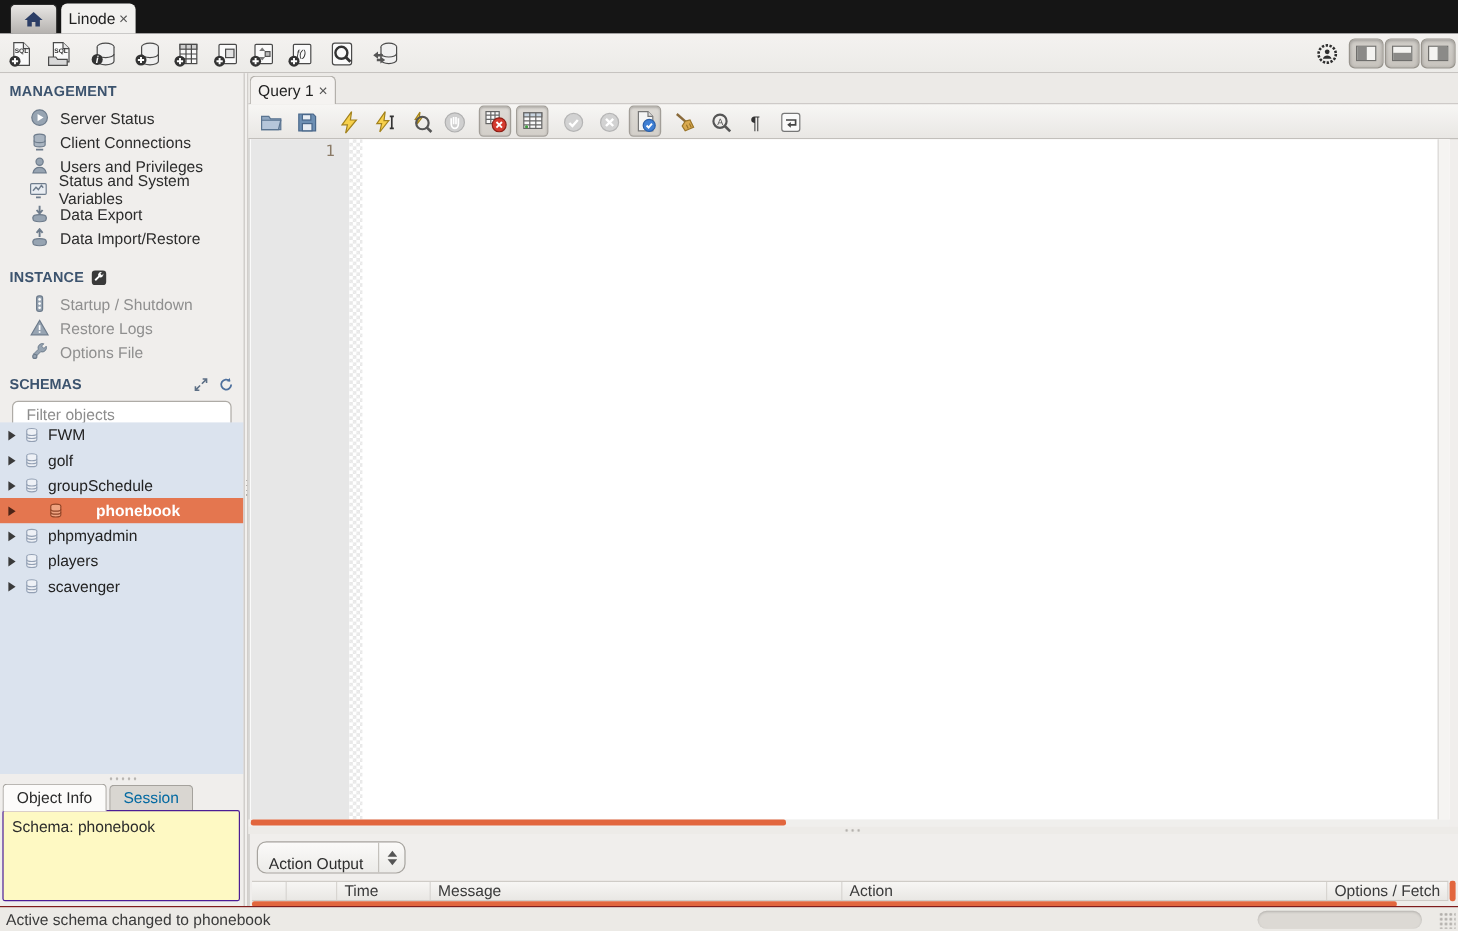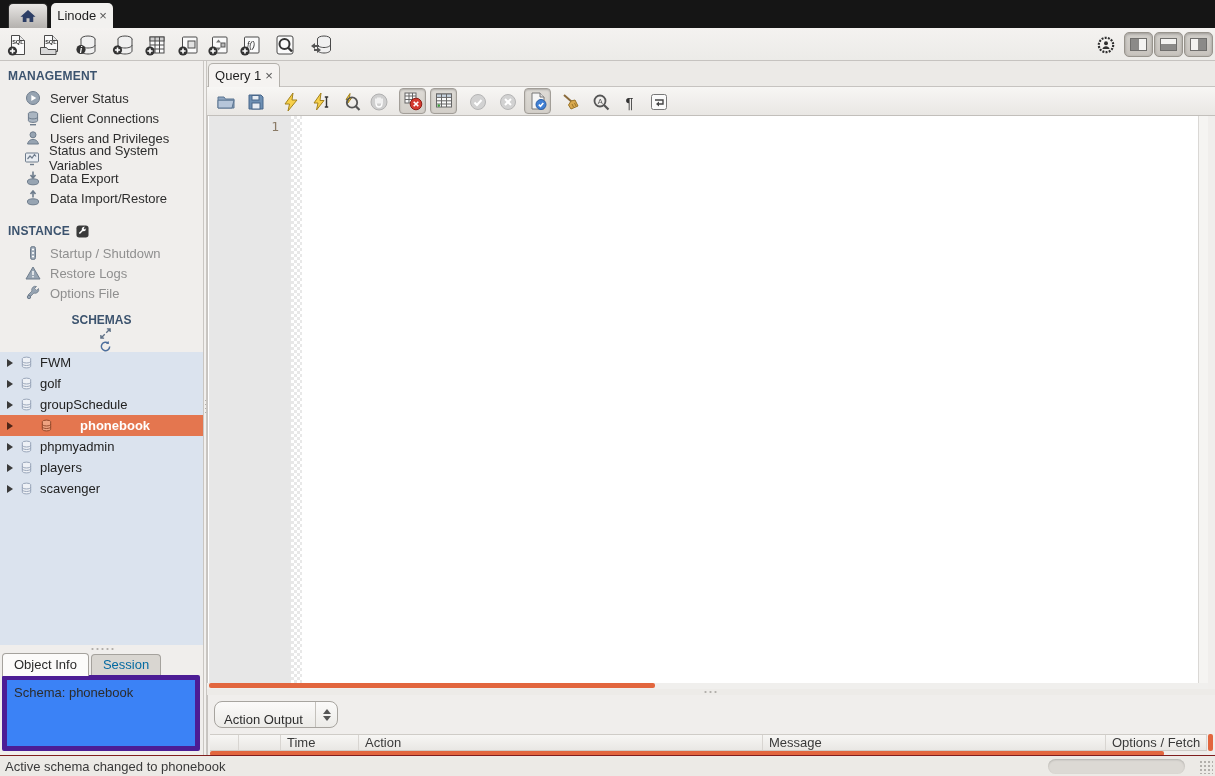--- a/index.html
+++ b/index.html
@@ -32,43 +32,43 @@
   .pfill.bottom { left:0; right:0; bottom:0; height:6px; }
   .pfill.right { right:0; top:0; bottom:0; width:8px; }
 
   
   .sidebar { position:absolute; left:0; top:61px; width:203px; bottom:21px; background:#f0eeec; }
   .sec-title { display:flex; align-items:center; gap:6px; padding:8px 8px 5px 8px;
     font-size:12px; font-weight:bold; color:#3c536e; letter-spacing:.2px; }
   .sec-item { height:20px; display:flex; align-items:center; gap:9px; padding-left:24px; font-size:13px; color:#2d2d2d; }
   .sec-item.dim { color:#8f8f8f; }
   .sec-item .ic { width:17px; display:flex; justify-content:center; }
-  .schemas-head { display:flex; align-items:center; padding:10px 8px 4px 8px;flex-direction:column; }
+  .schemas-head { display:flex; align-items:center; padding:10px 8px 4px 8px; }
   .schemas-head .ttl { font-size:12px; font-weight:bold; color:#3c536e; flex:1; }
   .schemas-head .hic { margin-left:8px; display:flex; align-items:center; }
   .filterbox { margin:3px 10px 6px 10px; height:23px; background:#fff; border:1px solid #aeaba6; border-radius:5px;
     display:flex; align-items:center; gap:5px; padding:0 6px; }
   .filterbox input { border:none; outline:none; flex:1; font-size:13px; font-family:"Liberation Sans",sans-serif; color:#333; background:transparent; }
   .filterbox input::placeholder { color:#8d8d8d; }
   .tree { position:absolute; left:0; right:0; top:291px; height:293px; background:#dbe3ee; overflow:hidden; }
   .srow { height:21px; display:flex; align-items:center; gap:7px; padding-left:7px; font-size:13px; color:#222; }
   .srow .tri { width:0; height:0; border-left:6px solid #3a3a3a; border-top:4px solid transparent; border-bottom:4px solid transparent; }
   .srow.selected { background:#e4764f; color:#fff; font-weight:bold;gap:27px; }
   .srow.selected .tri { border-left-color:#4d2417; }
   .nf { fill:none !important; }
   .srow.selected .dbic ellipse, .srow.selected .dbic path { fill:#efa381; stroke:#8f4427; }
   .srow.selected .dbic .nf { fill:none !important; }
   .tree-grip { position:absolute; left:90px; top:586px; width:26px; height:4px;
     background:radial-gradient(#b2afab 1px, transparent 1.3px) 0 0/5px 4px; }
   .btabs { position:absolute; left:2px; top:591px; height:24px; display:flex; align-items:flex-end; gap:2px; }
   .btab { font-size:13px; padding:3px 11px 4px 11px; border:1px solid #a5a29d; border-bottom:none; border-radius:4px 4px 0 0; }
   .btab.active { background:#fcfbfa; color:#2b2b2b; position:relative; z-index:2; }
   .btab.inactive { background:#d9d6d1; color:#0369a1; padding-top:2px; }
-  .objpanel { position:absolute; left:2px; right:3px; top:614px; height:76px; background:#3b82f6;
-    border:5px solid #4c1d95; border-radius:2px; font-size:13px; color:#2b2b2b; padding:5px 7px; z-index:1; }
+  .objpanel { position:absolute; left:2px; right:3px; top:614px; height:76px; background:#fef9c3;
+    border:1px solid #4c1d95; border-radius:2px; font-size:13px; color:#2b2b2b; padding:5px 7px; z-index:1; }
   .v-divider { position:absolute; left:203px; top:61px; bottom:21px; width:4px; background:#f2f0ee;
     border-left:1px solid #c9c6c2; border-right:1px solid #c9c6c2; }
   .v-divider .grip { position:absolute; top:339px; left:0; right:0; height:14px;
     background:repeating-linear-gradient(#b2afab 0 1px, transparent 1px 4px); margin:0 0.5px; }
 
   
   .qtabstrip { position:absolute; left:207px; top:61px; right:0; height:26px; background:#eceae7; border-bottom:1px solid #c6c3c0; }
   .qtab { position:absolute; left:1px; top:2px; width:72px; height:24px; background:#f5f3f1;
     border:1px solid #b3b0ab; border-bottom:none; border-radius:5px 5px 0 0;
     display:flex; align-items:center; justify-content:center; gap:4px; font-size:13px; color:#1f1f1f; }
@@ -577,22 +577,22 @@
       <span class="lbl">Action Output</span>
       <span class="spin">
           <span class="up"></span>
           <span class="dn"></span>
         </span>
     </div>
     <div class="grid-head">
       <div class="gh-cell" style="width:29px"></div>
       <div class="gh-cell" style="width:42px"></div>
       <div class="gh-cell" style="width:78px">Time</div>
+      <div class="gh-cell" style="width:343px">Message</div>
       <div class="gh-cell" style="width:404px">Action</div>
-      <div class="gh-cell" style="width:343px">Message</div>
       <div class="gh-cell" style="flex:1">Options / Fetch</div>
     </div>
     <div class="out-hsb">
       <div class="thumb"></div>
     </div>
     <div class="out-vsb"></div>
   </div>
 
   <div class="statusbar">
     <span>Active schema changed to phonebook</span>

